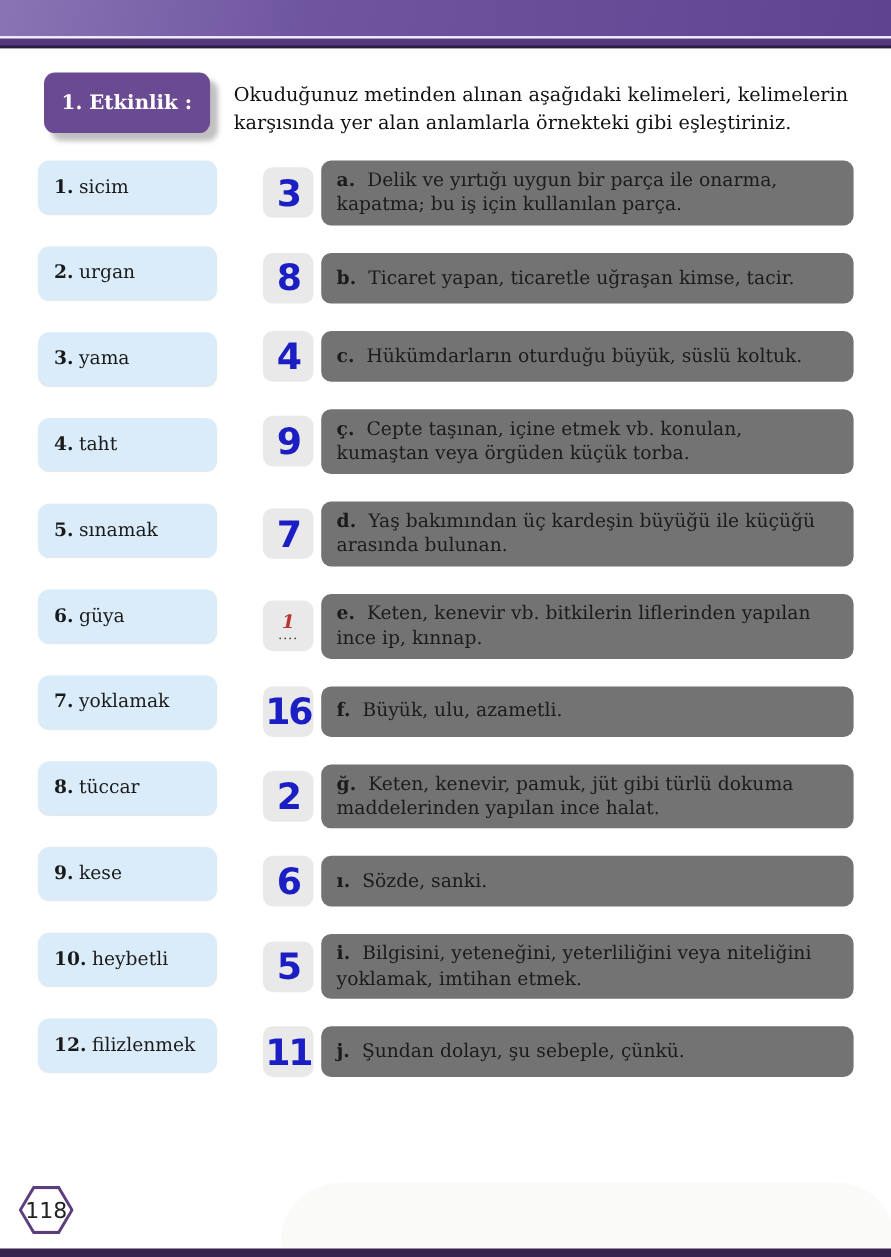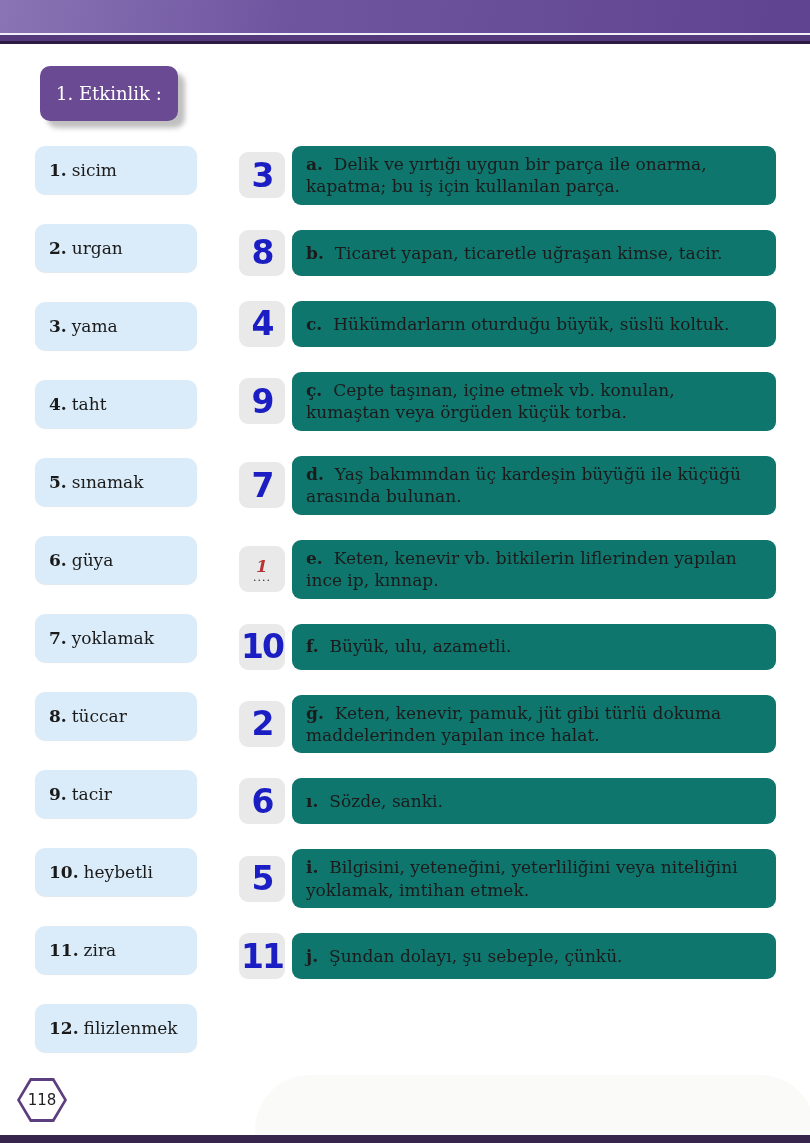--- a/index.html
+++ b/index.html
@@ -20,21 +20,21 @@
     border-bottom: 2px solid #f2eef8;
   }
   .top-banner .band-sub { height: 6px; background: #54397c; }
   .top-banner .band-edge { height: 3px; background: #2c1c44; }
 
   
   .activity-header { position: absolute; top: 66px; left: 40px; display: flex; align-items: flex-start; }
   .activity-badge {
     background: #6a4a92;
     color: #ffffff;
-    font-weight: normal;
+    font-weight: bold;
     font-size: 18px;
     padding: 17px 16px;
     border-radius: 10px;
     box-shadow: 7px 7px 5px rgba(140,140,140,0.55);
     white-space: nowrap;
   }
   .instruction {
     margin-left: 22px;
     margin-top: 9px;
     width: 582px;
@@ -93,21 +93,21 @@
   .def-row.example .answer-dots {
     display: block;
     font-size: 11px;
     letter-spacing: 1px;
     color: #333333;
     line-height: 4px;
     margin-top: 1px;
   }
   .def-box {
     flex: 1;
-    background: #0f766e;
+    background: #737373;
     border-radius: 9px;
     min-height: 46px;
     display: flex;
     align-items: center;
     padding: 7px 14px;
     font-size: 17px;
     line-height: 1.32;
     color: #1b1b1b;
   }
   .def-letter { font-weight: bold; margin-right: 5px; }
@@ -120,21 +120,21 @@
     background: #5c3d7d;
     clip-path: polygon(26% 0, 74% 0, 100% 50%, 74% 100%, 26% 100%, 0 50%);
     display: flex; align-items: center; justify-content: center;
   }
   .page-num-inner {
     width: 44px; height: 38px;
     background: #ffffff;
     clip-path: polygon(26% 0, 74% 0, 100% 50%, 74% 100%, 26% 100%, 0 50%);
     display: flex; align-items: center; justify-content: center;
     font-family: "DejaVu Sans", sans-serif;
-    font-size: 15px;
+    font-size: 20px;
     color: #222222;
   }
   .watermark-blob {
     position: absolute;
     left: 255px; top: 1075px;
     width: 560px; height: 110px;
     background: #fafaf9;
     border-radius: 60px;
   }
   .bottom-bar {
@@ -150,20 +150,21 @@
 <div class="page">
 
   <div class="top-banner">
     <div class="band-main"></div>
     <div class="band-sub"></div>
     <div class="band-edge"></div>
   </div>
 
   <div class="activity-header">
     <div class="activity-badge">1. Etkinlik :</div>
+    <p class="instruction">Okuduğunuz metinden alınan aşağıdaki kelimeleri, kelimelerin karşısında yer alan anlamlarla örnekteki gibi eşleştiriniz.</p>
   </div>
 
   <div class="columns">
     <div class="words-col" id="words-col">
   <div class="word-box">
     <span class="word-num">1.</span>
     <span class="word-text">sicim</span>
   </div>
 
   <div class="word-box">
@@ -196,32 +197,28 @@
     <span class="word-text">yoklamak</span>
   </div>
 
   <div class="word-box">
     <span class="word-num">8.</span>
     <span class="word-text">tüccar</span>
   </div>
 
   <div class="word-box">
     <span class="word-num">9.</span>
-    <span class="word-text">tacir</span>
+    <span class="word-text">kese</span>
   </div>
 
   <div class="word-box">
     <span class="word-num">10.</span>
     <span class="word-text">heybetli</span>
   </div>
 
-  <div class="word-box">
-    <span class="word-num">11.</span>
-    <span class="word-text">zira</span>
-  </div>
 
   <div class="word-box">
     <span class="word-num">12.</span>
     <span class="word-text">filizlenmek</span>
   </div>
 </div>
     <div class="defs-col" id="defs-col">
   <div class="def-row">
     <div class="answer-box">
       <span class="answer-num">3</span>
@@ -289,21 +286,21 @@
     </div>
     <div class="def-box">
       <span>
         <span class="def-letter">e. </span><span class="def-text">Keten, kenevir vb. bitkilerin liflerinden yapılan ince ip, kınnap.</span>
       </span>
     </div>
   </div>
 
   <div class="def-row">
     <div class="answer-box">
-      <span class="answer-num">10</span>
+      <span class="answer-num">16</span>
 
     </div>
     <div class="def-box">
       <span>
         <span class="def-letter">f. </span><span class="def-text">Büyük, ulu, azametli.</span>
       </span>
     </div>
   </div>
 
 

